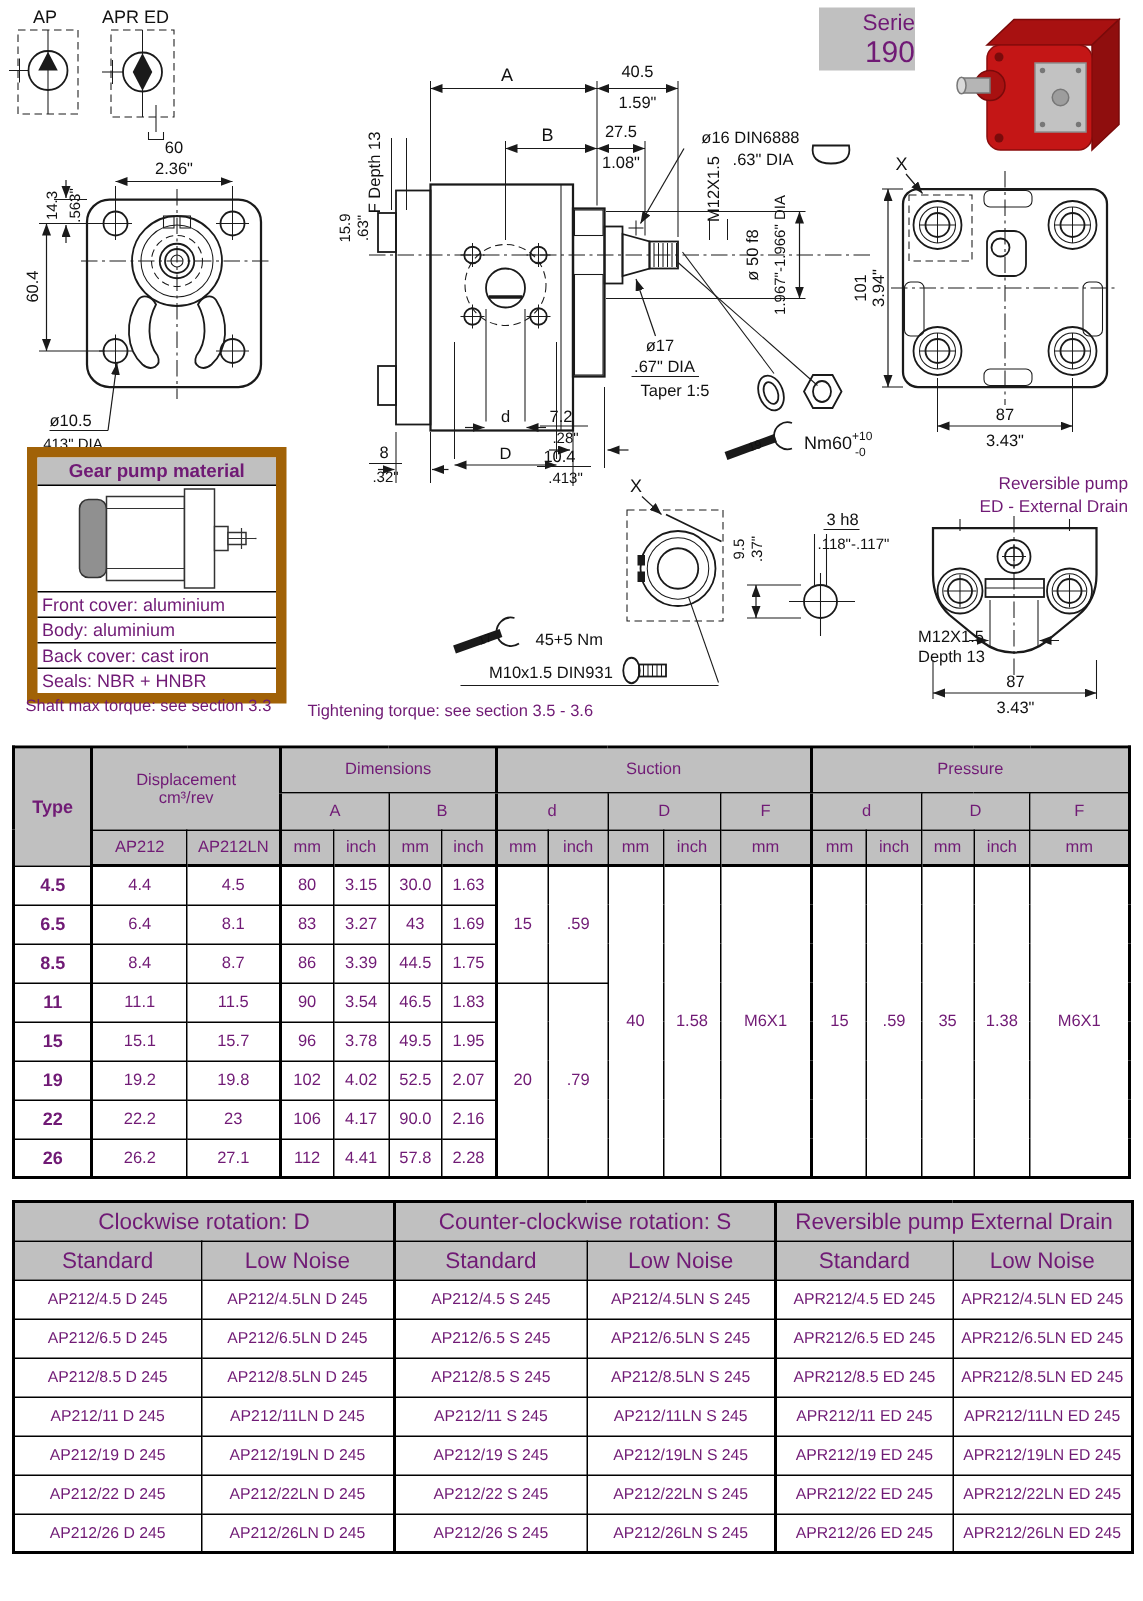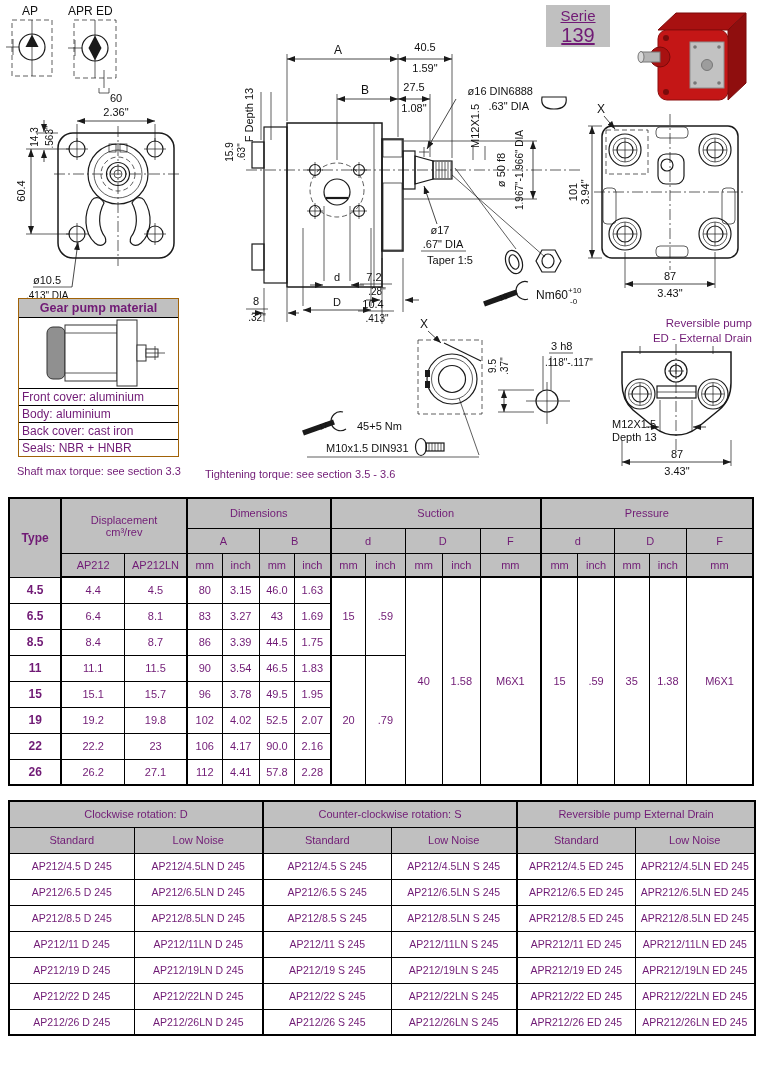--- a/index.html
+++ b/index.html
@@ -11,26 +11,26 @@
   .lt{stroke:#1a1a1a;fill:none;stroke-width:1.5;}
   .tn{stroke:#1a1a1a;fill:none;stroke-width:0.7;}
   .dm{stroke:#1a1a1a;fill:none;stroke-width:0.8;}
   .dash{stroke-dasharray:5,3;}
   .cl{stroke:#1a1a1a;fill:none;stroke-width:0.7;stroke-dasharray:11,3,2,3;}
   .fl{fill:#1a1a1a;stroke:none;}
   .t8{font-size:8px;} .t10{font-size:10px;} .t11{font-size:11px;} .t12{font-size:12px;}
   .mid{text-anchor:middle;} .end{text-anchor:end;}
 
   
-  .serie{left:546px;top:5px;width:64px;height:40px;background:#c0c0c0;text-align:center;line-height:1.15;padding-top:2px;text-decoration:underline;}
+  .serie{left:546px;top:5px;width:64px;height:40px;background:#c0c0c0;text-align:right;line-height:1.15;padding-top:2px;}
   .serie .l1{font-size:15px;}
   .serie .l2{font-size:20px;}
 
   
-  .mat{left:18px;top:298px;width:159px;border:1px solid #a16207;background:#fff;}
+  .mat{left:18px;top:298px;width:159px;border:7px solid #a16207;background:#fff;}
   .mat .hd{background:#c0c0c0;border-bottom:1px solid #000;text-align:center;font-size:12.5px;font-weight:bold;padding:2px 0;}
   .mat .img{height:70px;border-bottom:1px solid #000;}
   .mat .row{border-bottom:1px solid #000;font-size:12px;padding:1px 3px;}
   .mat .row:last-child{border-bottom:none;}
 
   .note{font-size:11px;}
   .caption{left:596px;top:316px;width:156px;text-align:right;font-size:11.5px;line-height:15px;}
 
   
   table{border-collapse:collapse;table-layout:fixed;}
@@ -40,21 +40,21 @@
   .spec thead .hty{font-weight:bold;font-size:12px;}
   .spec thead tr.r1{height:30px;} .spec thead tr.r2{height:25px;} .spec thead tr.r3{height:24px;}
   .spec tbody tr{height:26px;}
   .spec tbody td.typ{font-weight:bold;font-size:12px;}
   .spec .gb{border-left:2px solid #000;}
   .spec thead tr.r3 th{border-bottom:2px solid #000;}
 
   
   .order{position:absolute;left:8px;top:800px;width:746px;font-size:10.5px;text-align:center;border:2px solid #000;}
   .order th,.order td{border:1px solid #000;padding:0;overflow:hidden;}
-  .order thead th{background:#c0c0c0;font-weight:normal;font-size:11px;}
+  .order thead th{background:#c0c0c0;font-weight:normal;font-size:15px;}
   .order thead tr{height:26px;}
   .order tbody tr{height:26px;margin-left:19px;}
   .order .gb{border-left:2px solid #000;}
 </style>
 </head>
 <body>
 
 <div class="page">
 
   <svg class="abs" style="left:0;top:0" width="762" height="497" viewBox="0 0 762 497">
@@ -415,21 +415,21 @@
       <text transform="rotate(-90 496 366)" x="496" y="366" class="t10 mid">9.5</text>
       <text transform="rotate(-90 508 366)" x="508" y="366" class="t10 mid">.37"</text>
       <line x1="498" y1="390" x2="534" y2="390" class="tn"></line>
       <line x1="498" y1="412" x2="534" y2="412" class="tn"></line>
       <line x1="504" y1="390" x2="504" y2="412" class="dm" marker-start="url(#ar)" marker-end="url(#ar)"></line>
     </g>
   </svg>
 
   <div class="abs serie">
     <div class="l1">Serie</div>
-    <div class="l2">139</div>
+    <div class="l2">190</div>
   </div>
 
   <div class="abs mat">
     <div class="hd">Gear pump material</div>
     <div class="img">
       <svg width="157" height="70" viewBox="0 0 157 70">
         <rect x="28" y="9" width="18" height="52" rx="6" fill="#909090" stroke="#333"></rect>
         <rect x="46" y="7" width="52" height="56" fill="#fff" stroke="#333"></rect>
         <line x1="46" y1="15" x2="98" y2="15" stroke="#333" stroke-width="0.8"></line>
         <line x1="46" y1="55" x2="98" y2="55" stroke="#333" stroke-width="0.8"></line>
@@ -514,21 +514,21 @@
         <th>mm</th>
       </tr>
     </thead>
     <tbody>
       <tr>
         <td class="typ">4.5</td>
         <td class="gb">4.4</td>
         <td>4.5</td>
         <td class="gb">80</td>
         <td>3.15</td>
-        <td>46.0</td>
+        <td>30.0</td>
         <td>1.63</td>
         <td rowspan="3" class="gb">15</td>
         <td rowspan="3">.59</td>
         <td rowspan="8">40</td>
         <td rowspan="8">1.58</td>
         <td rowspan="8">M6X1</td>
         <td rowspan="8" class="gb">15</td>
         <td rowspan="8">.59</td>
         <td rowspan="8">35</td>
         <td rowspan="8">1.38</td>

